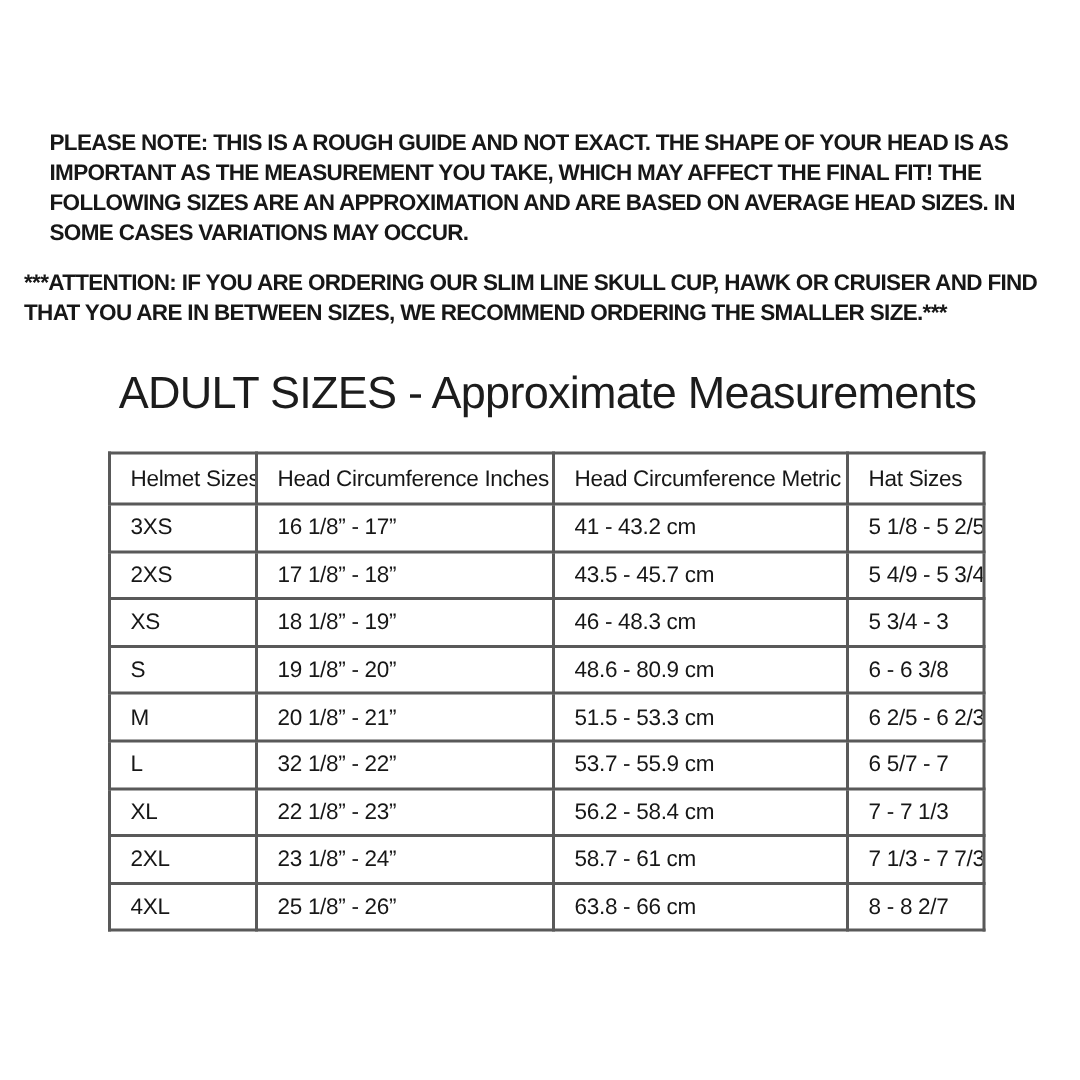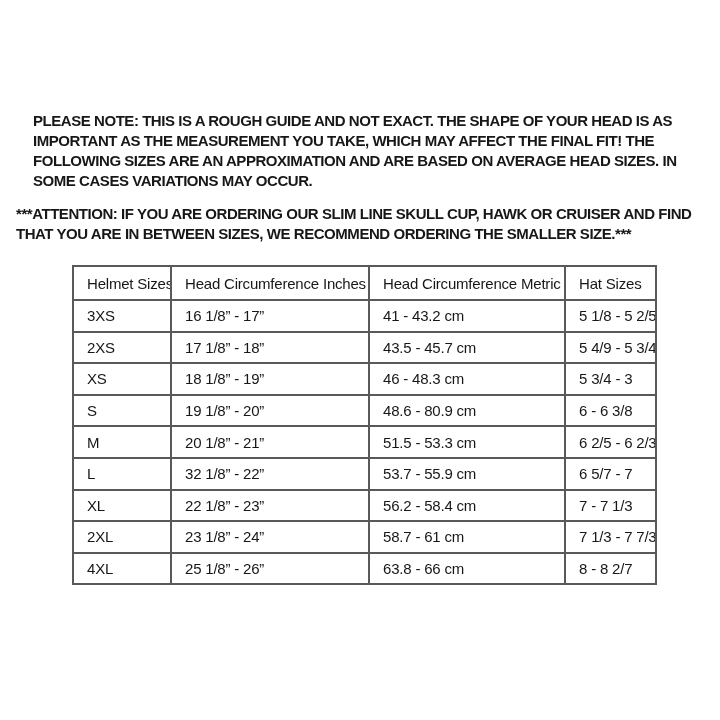--- a/index.html
+++ b/index.html
@@ -14,21 +14,21 @@
   .page { width: 720px; height: 720px; position: relative; }
 
   .note {
     font-weight: bold;
     font-size: 15px;
     line-height: 20px;
     letter-spacing: -0.45px;
     margin: 0 24px 0 33px;
     color: #171717;
   }
-  .note-first { padding-top: 111px; }
+  .note-first { padding-top: 86px; }
   .note-second { margin-top: 13px; margin-left: 16px; }
 
   .title {
     font-size: 30px;
     font-weight: 400;
     letter-spacing: -0.5px;
     color: #1c1c1c;
     margin: 27px 0 0 70px;
     width: 590px;
     text-align: center;
@@ -66,20 +66,21 @@
   .col-hat    { width: 90px; }
 </style>
 </head>
 <body>
 
 <div class="page">
 
   <p class="note note-first">PLEASE NOTE: THIS IS A ROUGH GUIDE AND NOT EXACT. THE SHAPE OF YOUR HEAD IS AS IMPORTANT AS THE MEASUREMENT YOU TAKE, WHICH MAY AFFECT THE FINAL FIT! THE FOLLOWING SIZES ARE AN APPROXIMATION AND ARE BASED ON AVERAGE HEAD SIZES. IN SOME CASES VARIATIONS MAY OCCUR.</p>
   <p class="note note-second">***ATTENTION: IF YOU ARE ORDERING OUR SLIM LINE SKULL CUP, HAWK OR CRUISER AND FIND THAT YOU ARE IN BETWEEN SIZES, WE RECOMMEND ORDERING THE SMALLER SIZE.***</p>
 
+  <h1 class="title">ADULT SIZES - Approximate Measurements</h1>
 
   <table class="size-table">
     <colgroup>
       <col class="col-helmet">
         <col class="col-inches">
         <col class="col-metric">
         <col class="col-hat">
     </colgroup>
     <thead>
       <tr>

